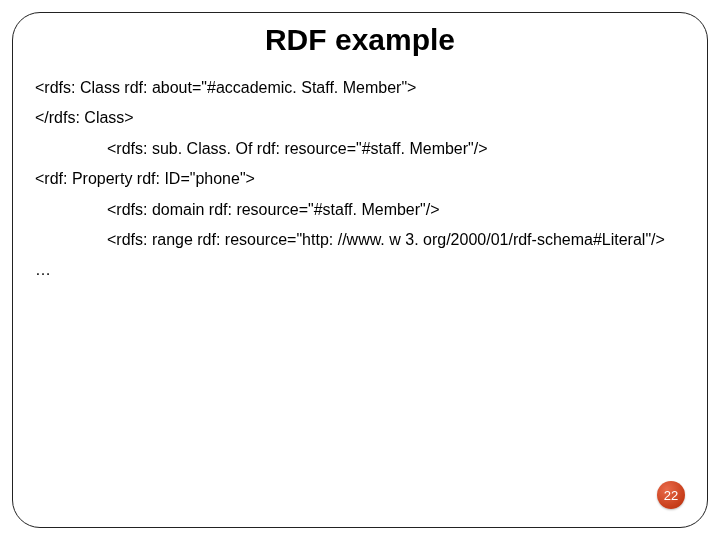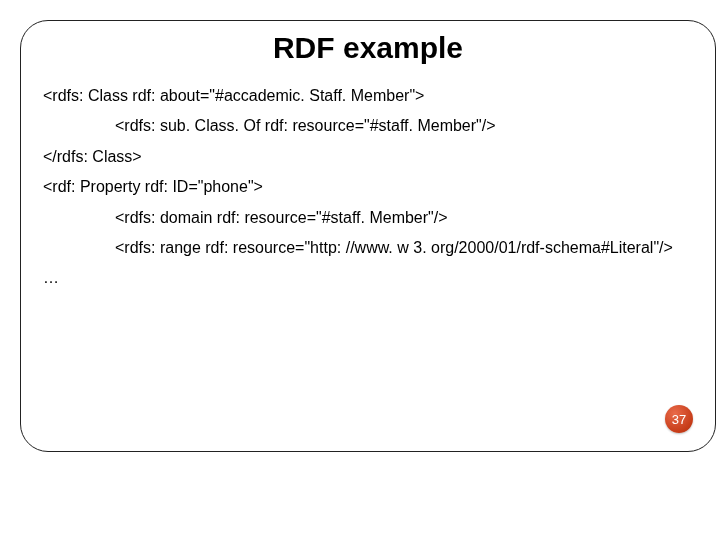--- a/index.html
+++ b/index.html
@@ -7,22 +7,22 @@
     padding: 0;
     width: 720px;
     height: 540px;
     background: #fff;
     font-family: Arial, Helvetica, sans-serif;
     overflow: hidden;
   }
   .slide {
     box-sizing: border-box;
     width: 696px;
-    height: 432px;
-    margin: 20px;
+    height: 516px;
+    margin: 12px;
     border: 1.5px solid #222;
     border-radius: 28px;
     position: relative;
     padding: 0;
   }
   .title {
     text-align: center;
     font-family: Arial, Helvetica, sans-serif;
     font-weight: bold;
     font-size: 30px;
@@ -61,24 +61,24 @@
   }
 </style>
 </head>
 <body>
 
 <div class="slide">
   <div class="title">RDF example</div>
 
   <div class="code-block">
     <span class="code-line">&lt;rdfs: Class rdf: about="#accademic. Staff. Member"&gt;</span>
+    <span class="code-line">&lt;/rdfs: Class&gt;</span>
     <span class="code-line indent">&lt;rdfs: sub. Class. Of rdf: resource="#staff. Member"/&gt;</span>
-    <span class="code-line">&lt;/rdfs: Class&gt;</span>
     <span class="code-line">&lt;rdf: Property rdf: ID="phone"&gt;</span>
     <span class="code-line indent">&lt;rdfs: domain rdf: resource="#staff. Member"/&gt;</span>
     <span class="code-line indent">&lt;rdfs: range rdf: resource="http: //www. w 3. org/2000/01/rdf-schema#Literal"/&gt;</span>
     <span class="code-line">…</span>
   </div>
 
   <div class="page-badge">
-    <span>37</span>
+    <span>22</span>
   </div>
 </div>
 
 </body></html>

